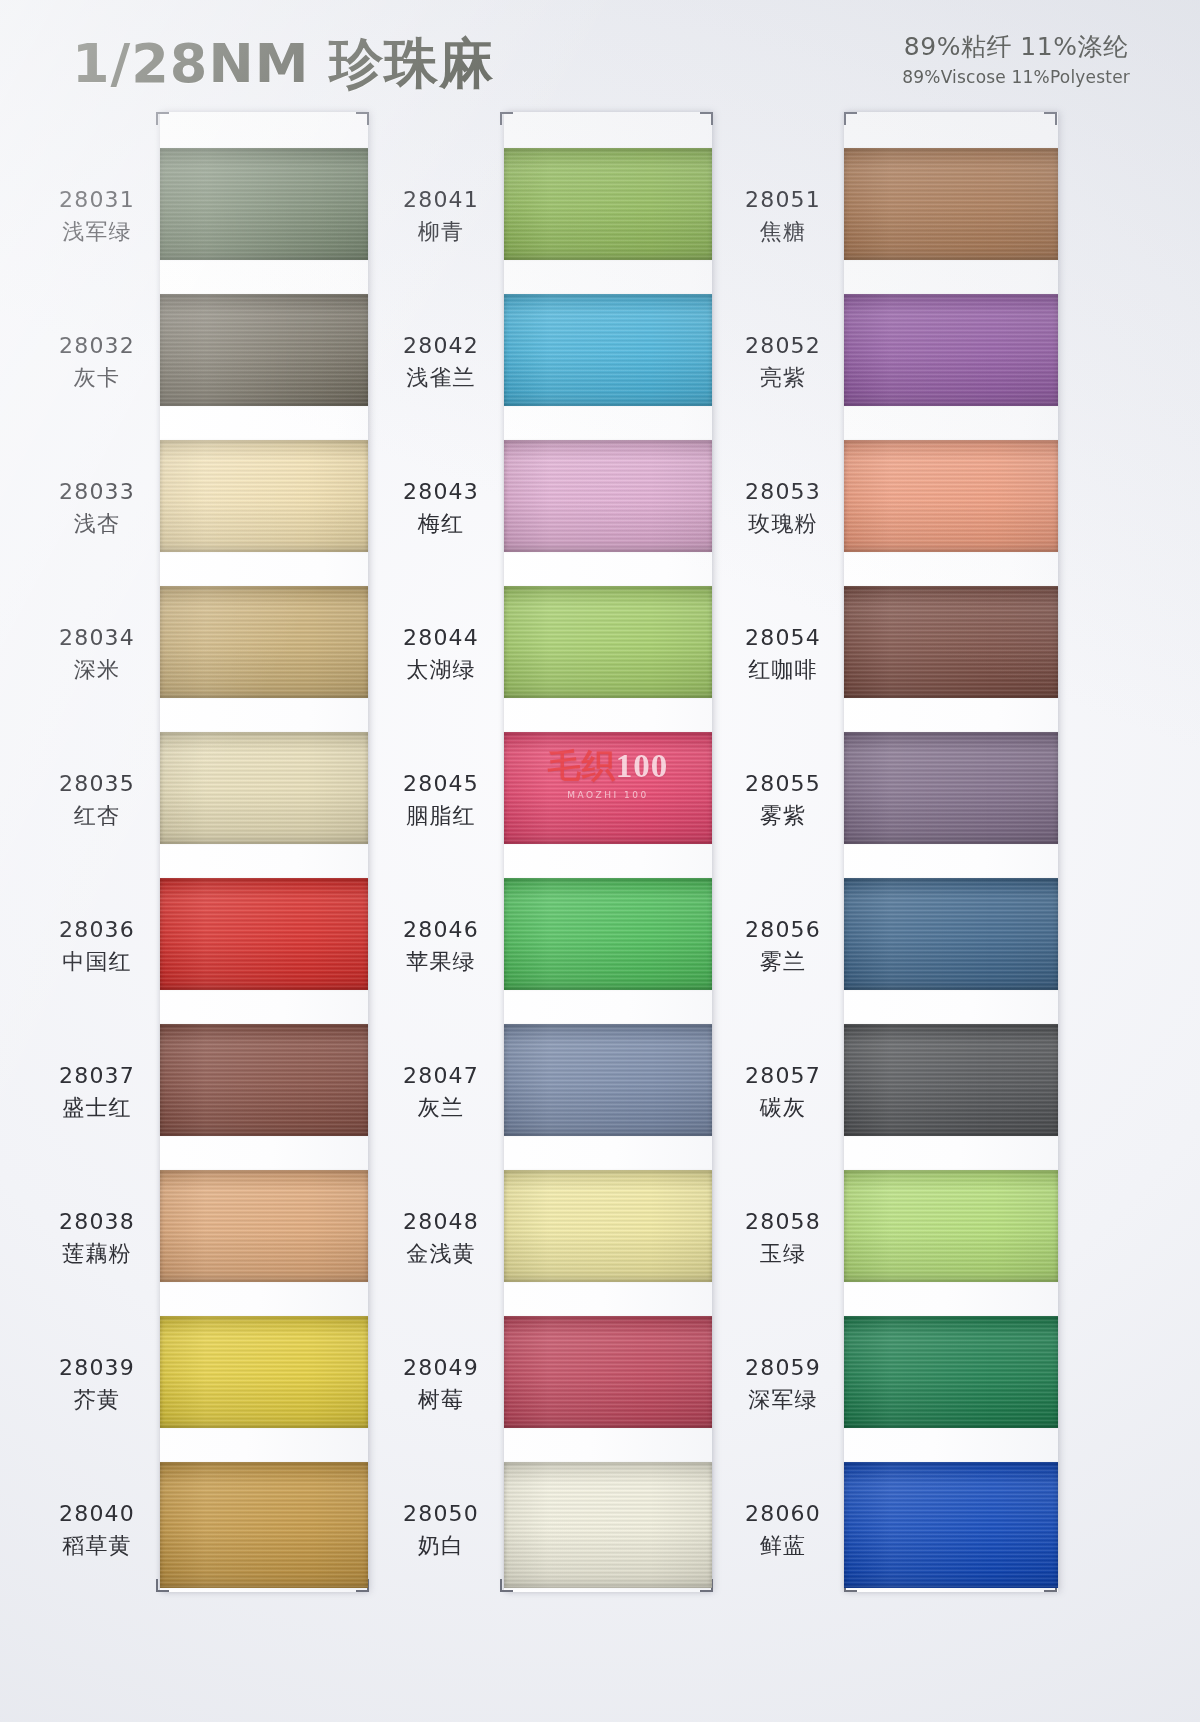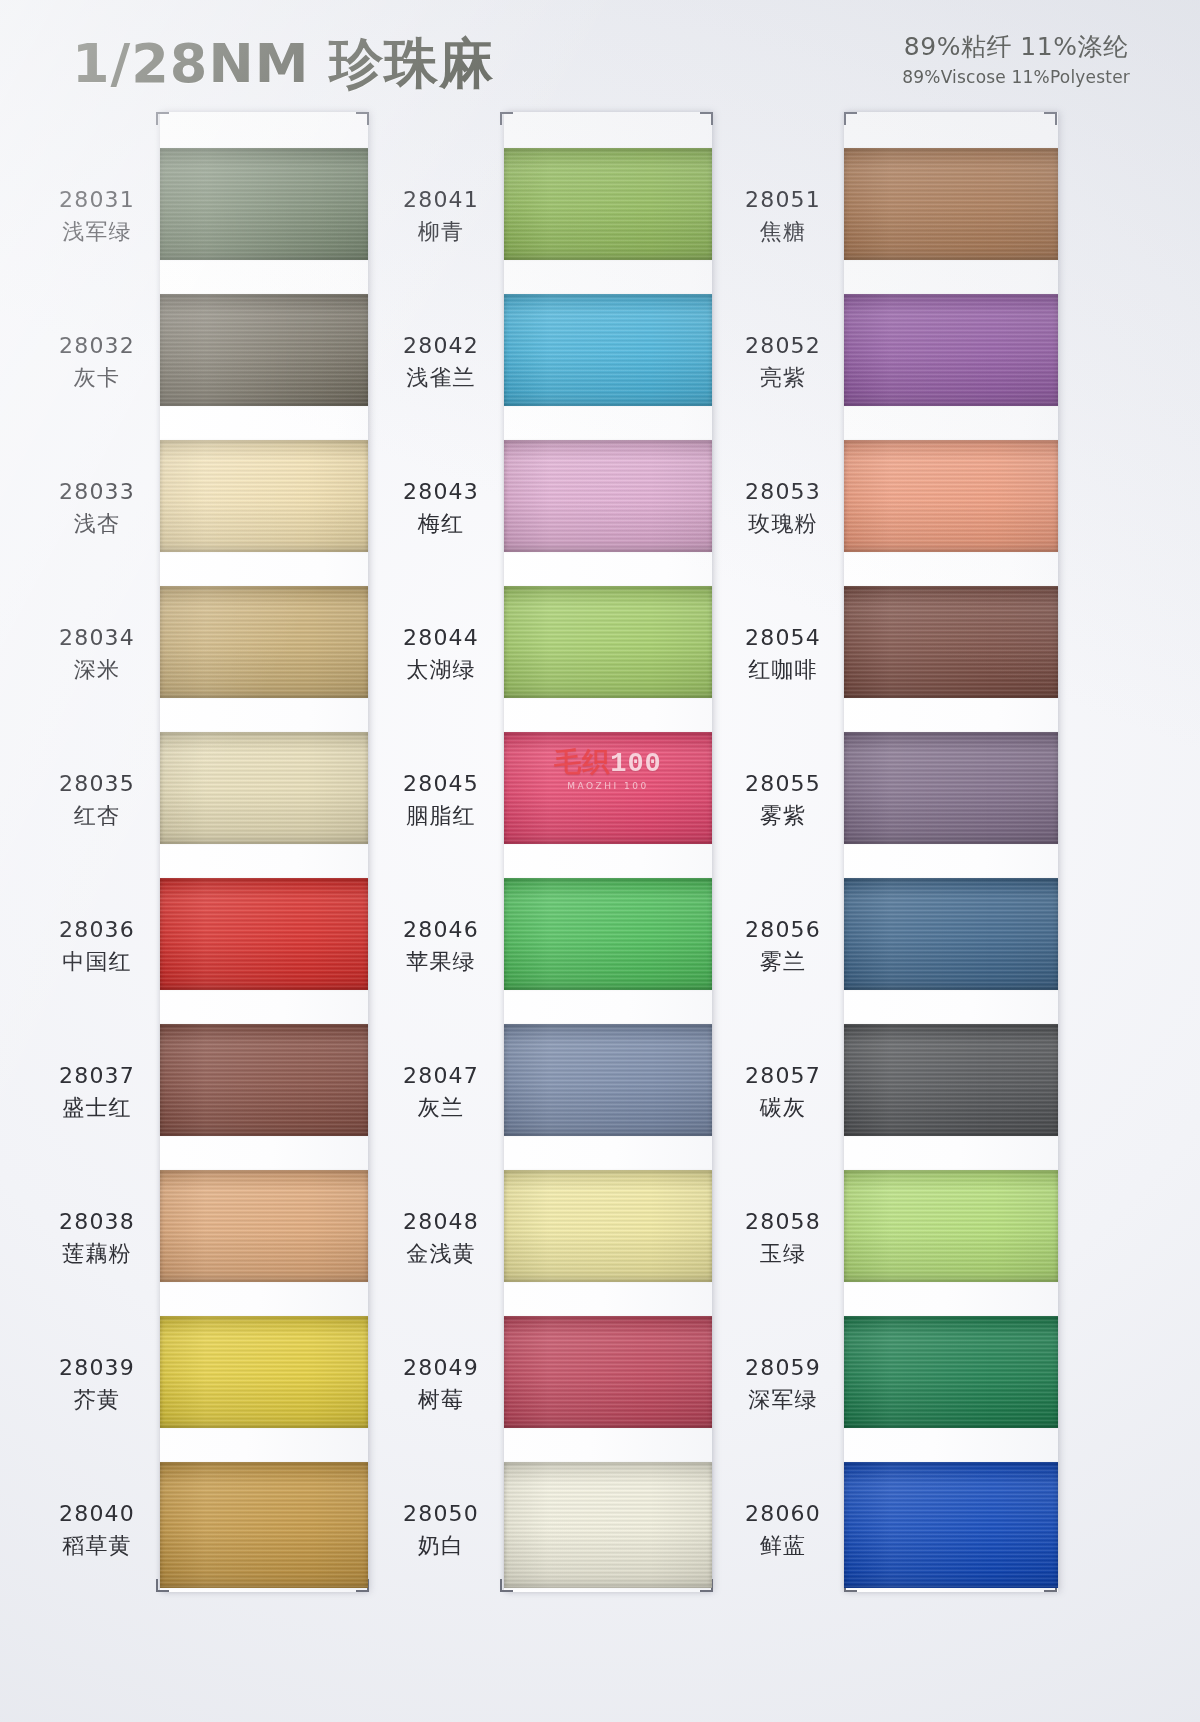--- a/index.html
+++ b/index.html
@@ -185,25 +185,25 @@
 
   
   .watermark {
     position: absolute;
     z-index: 5;
     pointer-events: none;
     text-align: center;
     opacity: 0.72;
   }
   .wm-main {
-    font-size: 27px;
+    font-size: 33px;
     font-weight: 700;
     color: #ffffff;
     letter-spacing: 1px;
-    font-family: Liberation Mono, monospace;
+    font-family: Liberation Serif, serif;
     text-shadow: 0 1px 2px rgba(0,0,0,0.12);
     white-space: nowrap;
   }
   .wm-main .wm-red { color: #e8403f; }
   .wm-sub {
     font-size: 9px;
     color: rgba(255,255,255,0.85);
     letter-spacing: 2.5px;
     margin-top: 1px;
     white-space: nowrap;

